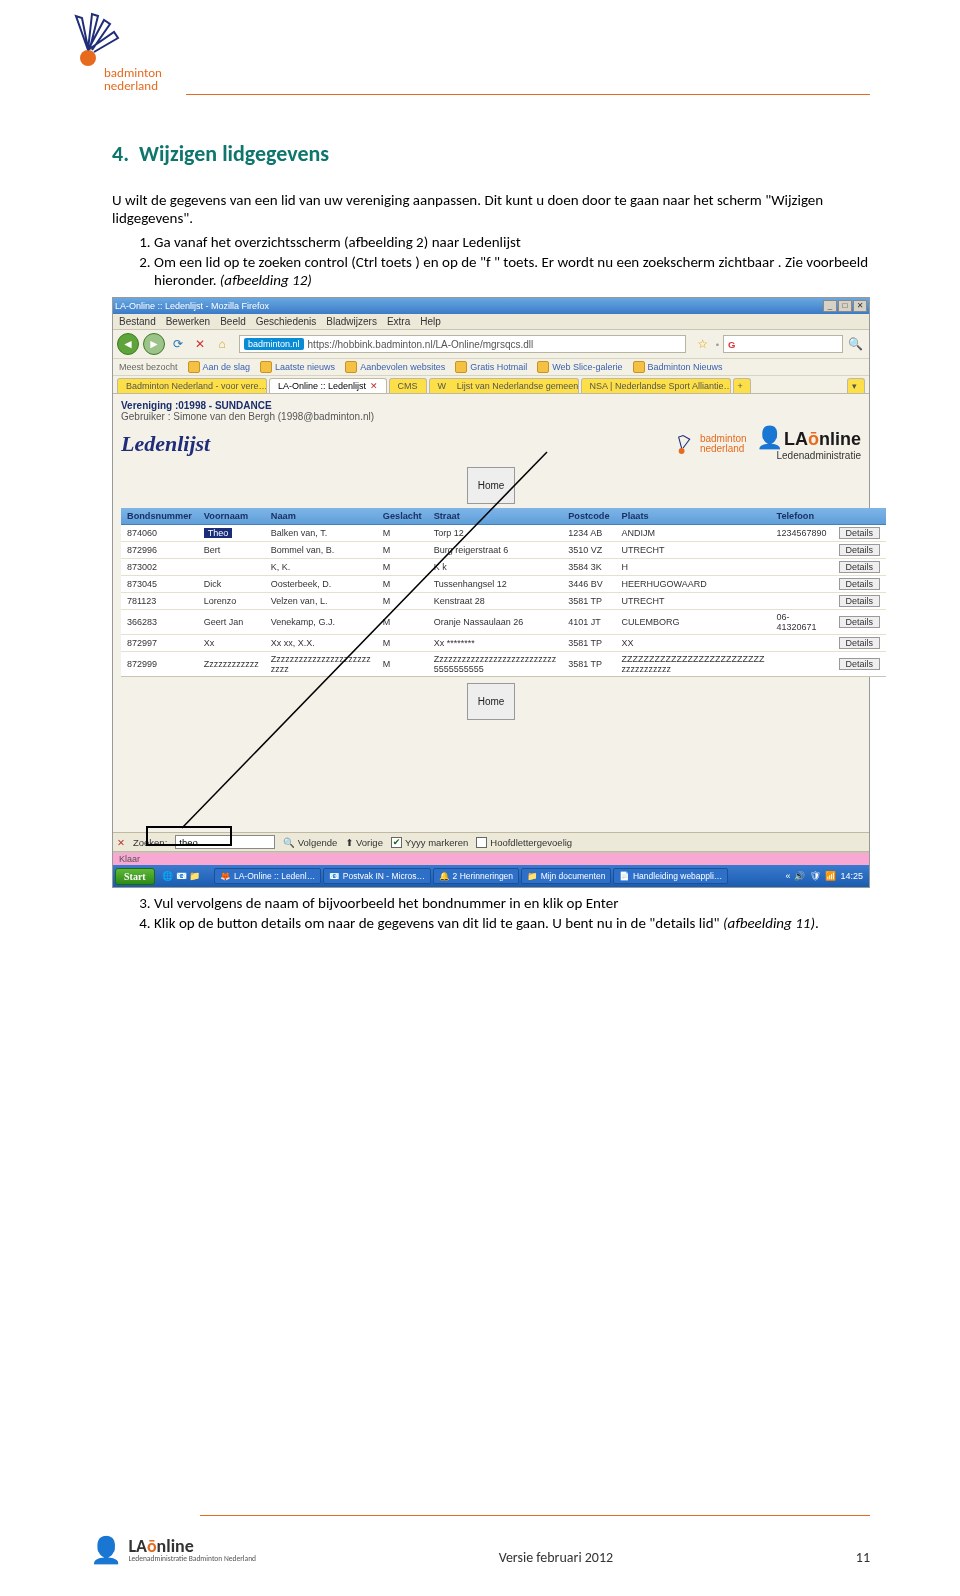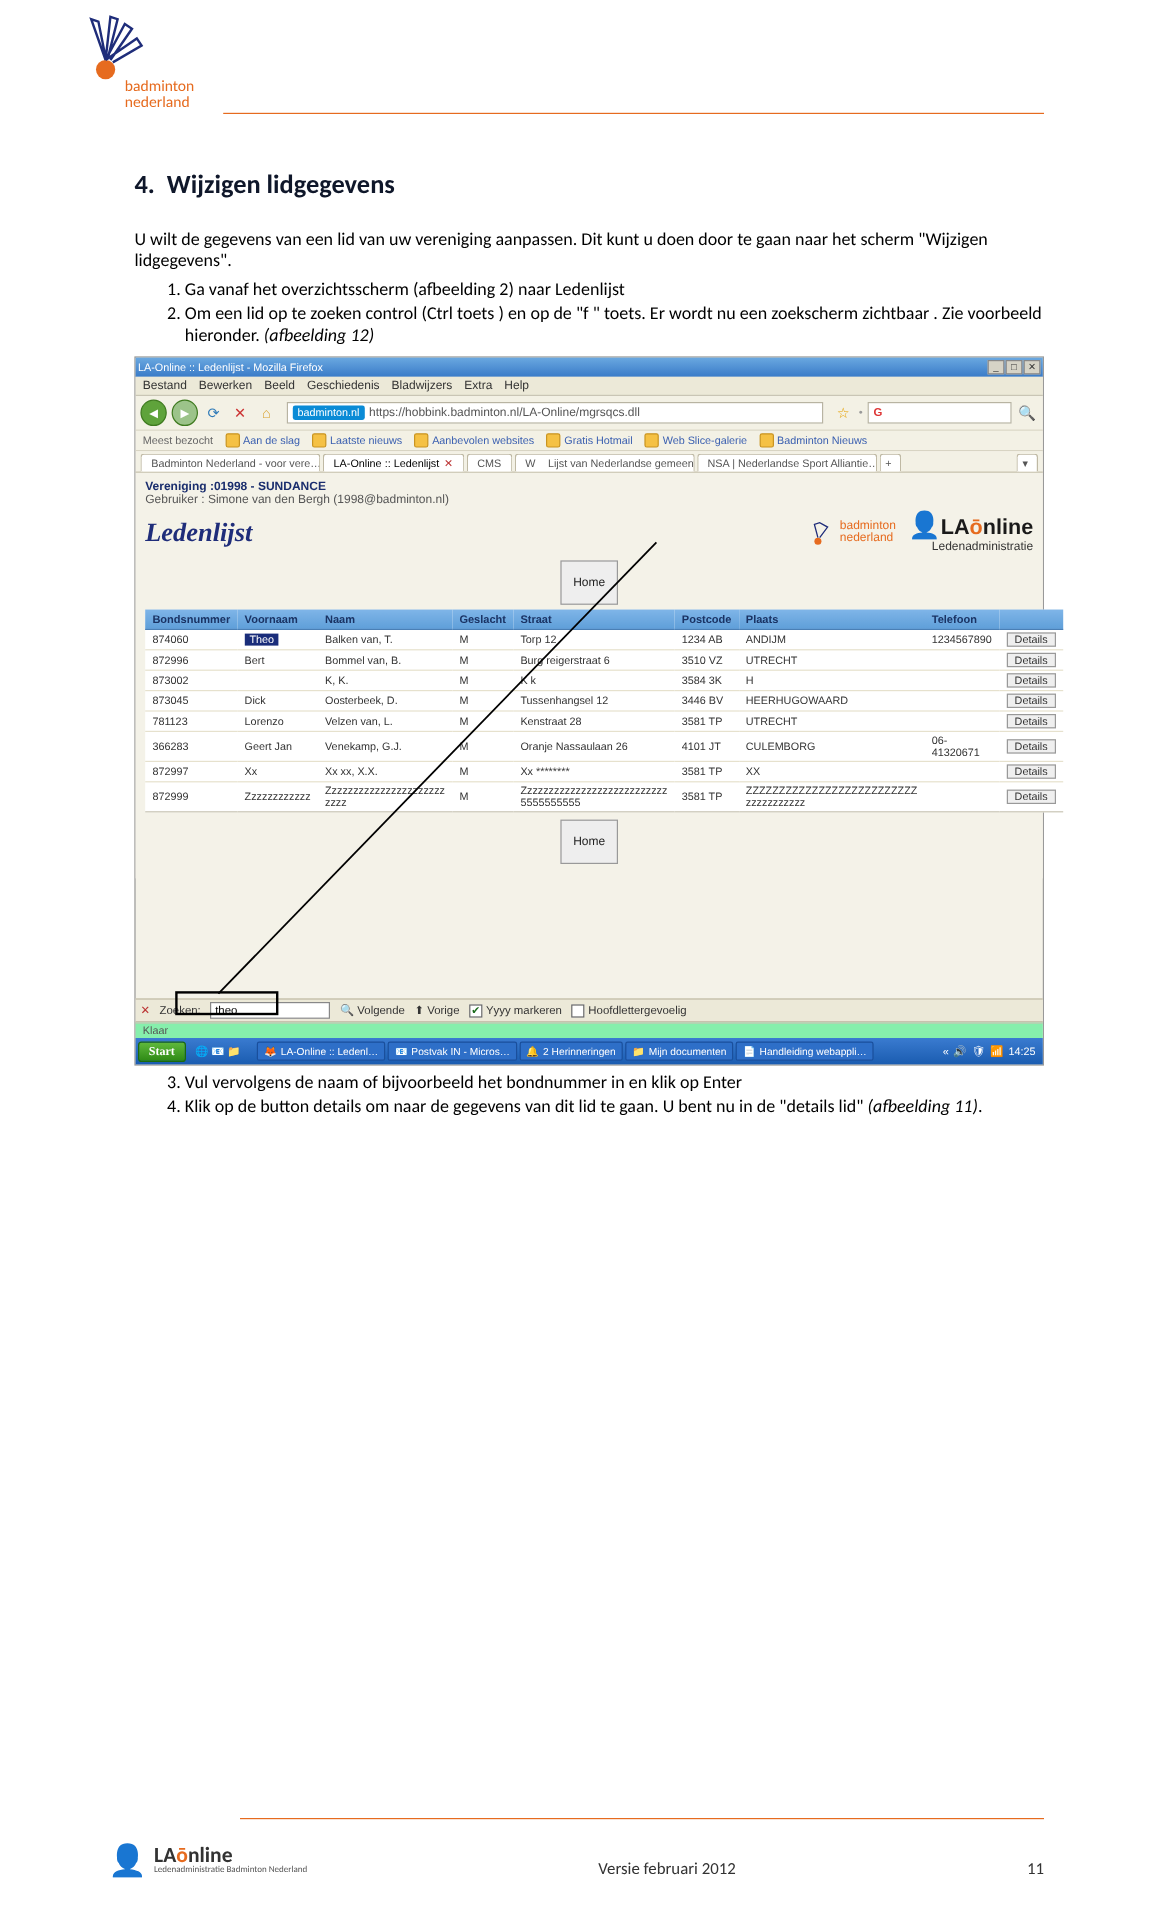--- a/index.html
+++ b/index.html
@@ -33,21 +33,21 @@
     border-top: 1.5px solid #e66b1f;
     position: absolute;
     top: 94px;
     left: 186px;
     right: 90px;
   }
   .content { margin-top: 80px; }
   h2.section-title {
     font-size: 22px;
     font-weight: bold;
-    color: #0f172a;
+    color: #0f766e;
     margin: 0 0 24px 0;
   }
   p.intro {
     font-size: 15px;
     margin: 0 0 6px 0;
   }
   ol.steps {
     font-size: 15px;
     margin: 0 0 8px 0;
     padding-left: 42px;
@@ -122,21 +122,21 @@
     display:flex;align-items:center;gap:10px;padding:2px 6px;font-size:9px;color:#3a5fb0;
   }
   .bookbar .lbl{color:#666;}
   .bkm{display:flex;align-items:center;gap:3px;}
   .bkm-ico{width:12px;height:12px;background:#f5c144;border:1px solid #c99421;border-radius:2px;}
   .tabbar{
     display:flex;align-items:flex-end;gap:2px;padding:2px 4px 0 4px;background:#f3f1e5;
     border-bottom:1px solid #bfb9a4;
   }
   .tab{
-    background:#ffffff;border:1px solid #bfb9a4;border-bottom:none;
+    background:#fde047;border:1px solid #bfb9a4;border-bottom:none;
     padding:2px 8px;font-size:9px;color:#555;border-radius:3px 3px 0 0;
     display:flex;align-items:center;gap:4px;max-width:150px;white-space:nowrap;overflow:hidden;
   }
   .tab.active{background:#fff;color:#000;}
   .tab .close{color:#b33;}
   .app-body{background:#f4f2e8;padding:4px 8px 8px 8px;}
   .info-line{font-size:10px;color:#1a2d6d;font-weight:bold;margin:2px 0 0 0;}
   .info-line2{font-size:10px;color:#555;margin:0 0 4px 0;}
   .app-header{
     display:flex;justify-content:space-between;align-items:center;margin:4px 0 6px 0;
@@ -173,21 +173,21 @@
     background:#ece9d8;border-top:1px solid #bfb9a4;border-bottom:1px solid #bfb9a4;
     display:flex;align-items:center;gap:8px;padding:2px 4px;font-size:9.5px;color:#333;
     margin-top:100px;
   }
   .findbar .x{color:#b33;cursor:pointer;}
   .find-input{
     width:100px;height:14px;background:#fff;border:1px solid #888;padding:0 3px;font-size:9.5px;
   }
   .findbar .chk{display:flex;align-items:center;gap:3px;}
   .chkbox{width:11px;height:11px;border:1px solid #666;background:#fff;display:inline-flex;align-items:center;justify-content:center;font-size:9px;color:#1a6b1a;}
-  .statusbar{background:#86efac;padding:1px 6px;font-size:9px;color:#555;border-top:1px solid #c9c5b5;}
+  .statusbar{background:#f9a8d4;padding:1px 6px;font-size:9px;color:#555;border-top:1px solid #c9c5b5;}
   .taskbar{
     background:linear-gradient(#3a7bd0,#1a5cb0);height:22px;display:flex;align-items:center;
     padding:0 2px;gap:2px;font-size:9px;color:#fff;
   }
   .start-btn{
     background:linear-gradient(#5fb83b,#2e8a15);border:1px solid #1c6a0c;border-radius:3px;
     padding:2px 8px;font-weight:bold;font-size:10px;color:#fff;font-family:Liberation Serif, serif;
   }
   .task-item{
     background:#2e6fc8;border:1px solid #1a4f9c;border-radius:2px;

